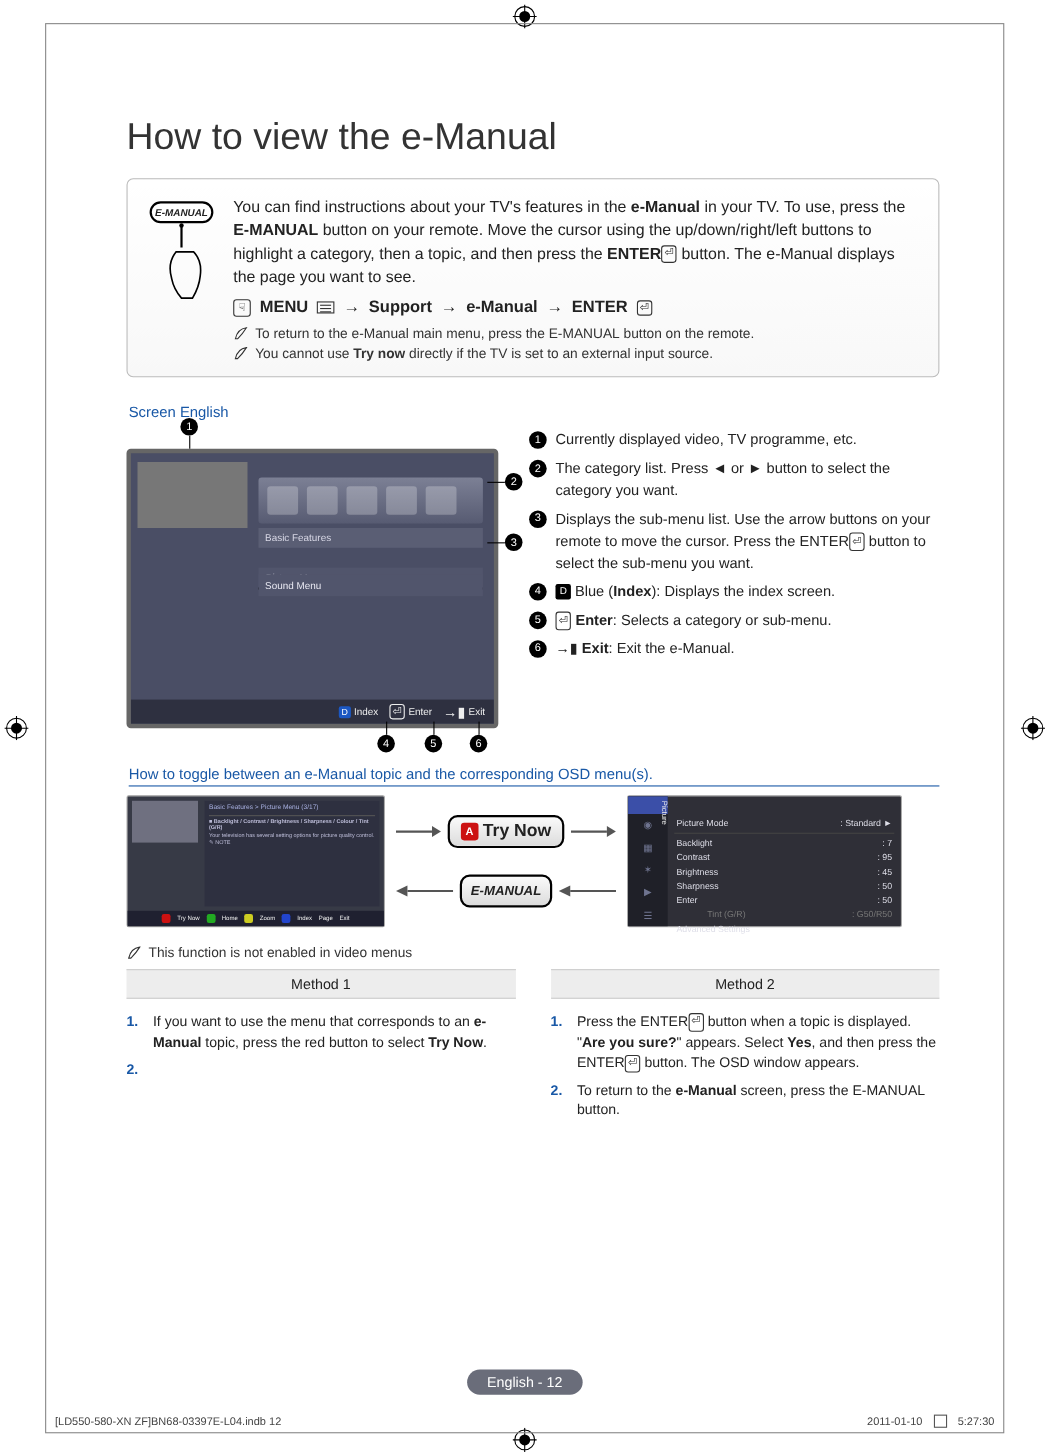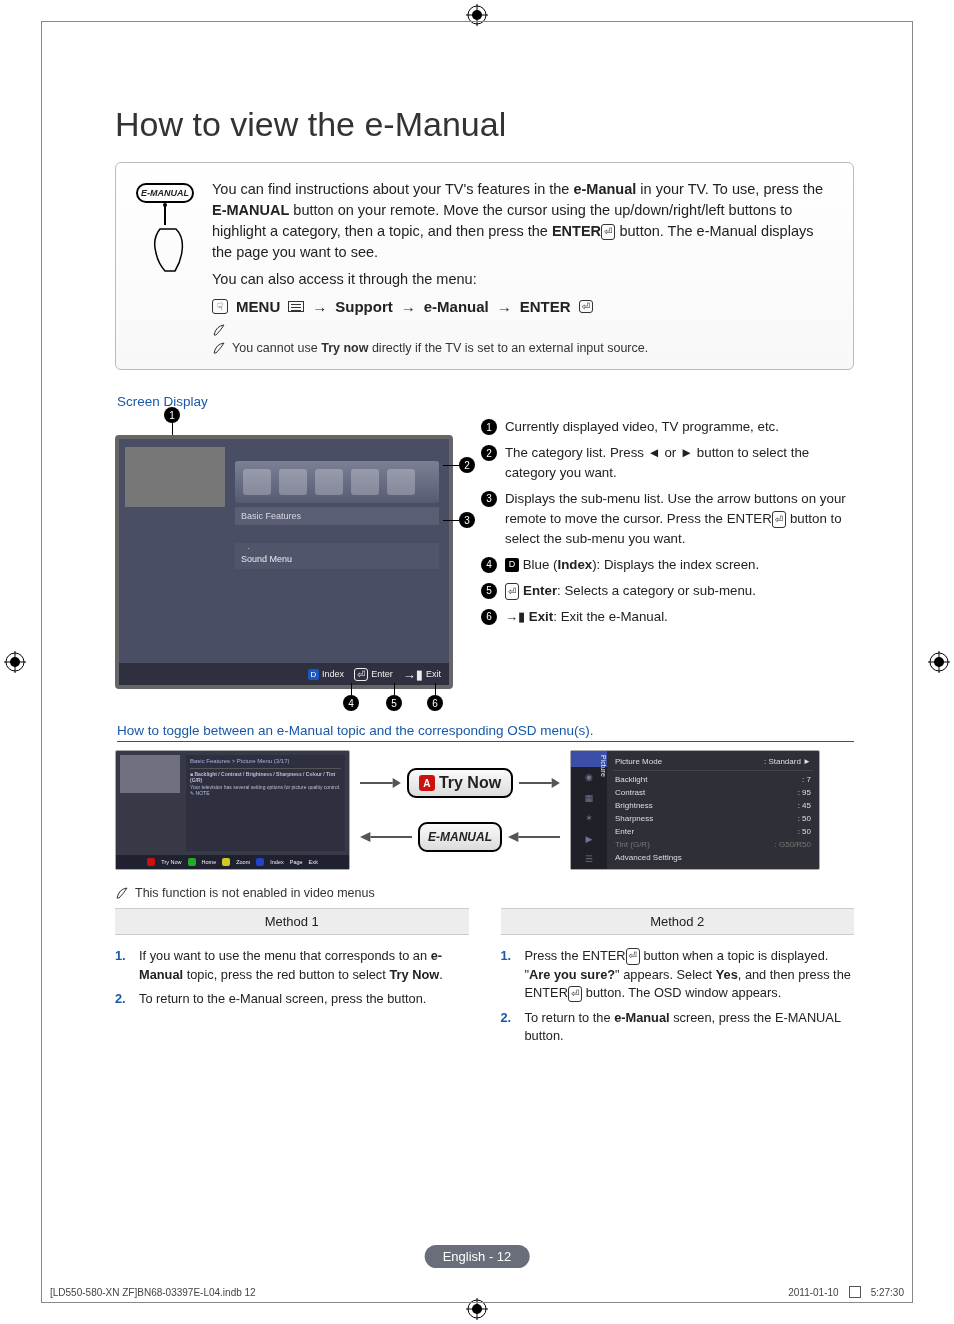--- a/index.html
+++ b/index.html
@@ -115,24 +115,24 @@
   .panel.p2 { width:200px; border:none; display:flex; flex-direction:column; justify-content:space-around; align-items:center; padding:6px 0;}
   .bigbtn-wrap { display:flex; align-items:center; gap:6px;}
   .bigbtn { border:2px solid #000; border-radius:9px; background:linear-gradient(#fafafa,#dcdcdc); padding:4px 10px; font-weight:bold; display:flex; align-items:center; gap:4px;}
   .bigbtn .a-red { width:16px;height:16px;border-radius:3px;background:#c11;color:#fff;font-size:10px;display:inline-flex;align-items:center;justify-content:center;}
   .bigbtn.em { font-style:italic; font-size:12px; padding:6px 8px;}
   .arrowline { flex:1; height:12px;}
   .panel.p3 { width:250px; background:#2f2f37; position:relative;}
   .p3 .side { position:absolute; left:0; top:0; bottom:0; width:36px; background:#1f2028; display:flex; flex-direction:column;}
   .p3 .side .tab { height:16px; color:#eee; font-size:7px; writing-mode:vertical-rl; text-align:center; padding:4px 0; background:#3b4fa8;}
   .p3 .side .it { flex:1; display:flex; align-items:center; justify-content:center; color:#6f7490; font-size:9px;}
-  .p3 .main { position:absolute; left:36px; right:0; top:0; bottom:0; padding:4px 6px;}
+  .p3 .main { position:absolute; left:36px; right:0; top:0; bottom:0; padding:18px 6px;}
   .p3 .row { display:flex; justify-content:space-between; color:#dedee8; font-size:8px; padding:2px 2px;}
   .p3 .row.hd { border-bottom:1px solid #444; padding-bottom:4px; margin-bottom:2px;}
-  .p3 .row.dim { color:#777;}
+  .p3 .row.dim { color:#777;margin-left:28px;}
   .fn-note { display:flex; gap:6px; font-size:12.5px; color:#333; align-items:center; margin-top:16px;}
   .methods { display:flex; gap:32px; margin-top:8px;}
   .method { flex:1;}
   .method-head { background:#ededed; text-align:center; padding:5px 0; font-size:13px; border-top:1px solid #ccc; border-bottom:1px solid #ccc; margin-bottom:12px;}
   .method ol { list-style:none; counter-reset:step;}
   .method li { display:flex; gap:10px; font-size:12.8px; line-height:1.45; margin-bottom:6px;}
   .method li .mn { color:#1958a6; font-weight:bold; width:14px; flex:0 0 14px;}
   .page-badge {
     position:absolute;
     left:50%; transform:translateX(-50%);
@@ -195,54 +195,54 @@
       <svg class="hand-svg" viewBox="0 0 46 78">
         <path d="M23 6 v20" stroke="#000" stroke-width="2" fill="none"></path>
         <path d="M18 30 q-8 10 -4 24 q2 10 9 18 h10 q6 -10 7 -20 q2 -14 -6 -22 z" fill="none" stroke="#000" stroke-width="1.5"></path>
         <circle cx="23" cy="6" r="2" fill="#000"></circle>
       </svg>
     </div>
     <div class="card-body">
       <p>
         <span>You can find instructions about your TV's features in the </span><b>e-Manual</b><span> in your TV. To use, press the </span><b>E-MANUAL</b><span> button on your remote. Move the cursor using the up/down/right/left buttons to highlight a category, then a topic, and then press the </span><b>ENTER</b><span class="enter-box">⏎</span><span> button. The e-Manual displays the page you want to see.</span>
       </p>
-      <p>You can also access it through the menu:</p>
 
       <div class="navpath">
         <span class="remote-icon">☟</span>
         <b>MENU</b>
         <span class="menu-icon" aria-label="menu"></span>
         <span>→</span>
         <b>Support</b>
         <span>→</span>
         <b>e-Manual</b>
         <span>→</span>
         <b>ENTER</b>
         <span class="enter-box">⏎</span>
       </div>
 
       <div class="note">
         <span class="pen">
             <svg viewBox="0 0 14 14">
               <path d="M2 12 Q4 3 12 2 Q9 7 4 12 Z" fill="none" stroke="#333"></path>
             </svg>
           </span>
+        <span><span>To return to the e-Manual main menu, press the </span><span style="font-variant:small-caps;">E-MANUAL</span><span> button on the remote.</span></span>
       </div>
       <div class="note">
         <span class="pen">
             <svg viewBox="0 0 14 14">
               <path d="M2 12 Q4 3 12 2 Q9 7 4 12 Z" fill="none" stroke="#333"></path>
             </svg>
           </span>
         <span><span>You cannot use </span><b>Try now</b><span> directly if the TV is set to an external input source.</span></span>
       </div>
     </div>
   </div>
 
-  <div class="section-label">Screen Display</div>
+  <div class="section-label">Screen English</div>
 
   <div class="sd-row">
     <div class="sd-left">
       <div class="callout c1">1</div>
       <div class="call-line" style="left:57px; top:6px; width:1px; height:12px;"></div>
 
       <div class="mock-screen" style="margin-top:18px;">
         <div class="ms-video"></div>
         <div class="ms-catbar">
           <div class="ci"></div>
@@ -423,21 +423,20 @@
   <div class="methods">
     <div class="method">
       <div class="method-head">Method 1</div>
       <ol>
         <li>
             <span class="mn">1.</span>
           <span><span>If you want to use the menu that corresponds to an </span><b>e-Manual</b><span> topic, press the red button to select </span><b>Try Now</b><span>.</span></span>
         </li>
         <li>
             <span class="mn">2.</span>
-          <span>To return to the e-Manual screen, press the  button.</span>
         </li>
       </ol>
     </div>
     <div class="method">
       <div class="method-head">Method 2</div>
       <ol>
         <li>
             <span class="mn">1.</span>
           <span><span>Press the </span><span style="font-variant:small-caps;">ENTER</span><span class="enter-box">⏎</span><span> button when a topic is displayed. "</span><b>Are you sure?</b><span>" appears. Select </span><b>Yes</b><span>, and then press the </span><span style="font-variant:small-caps;">ENTER</span><span class="enter-box">⏎</span><span> button. The OSD window appears.</span></span>
         </li>

